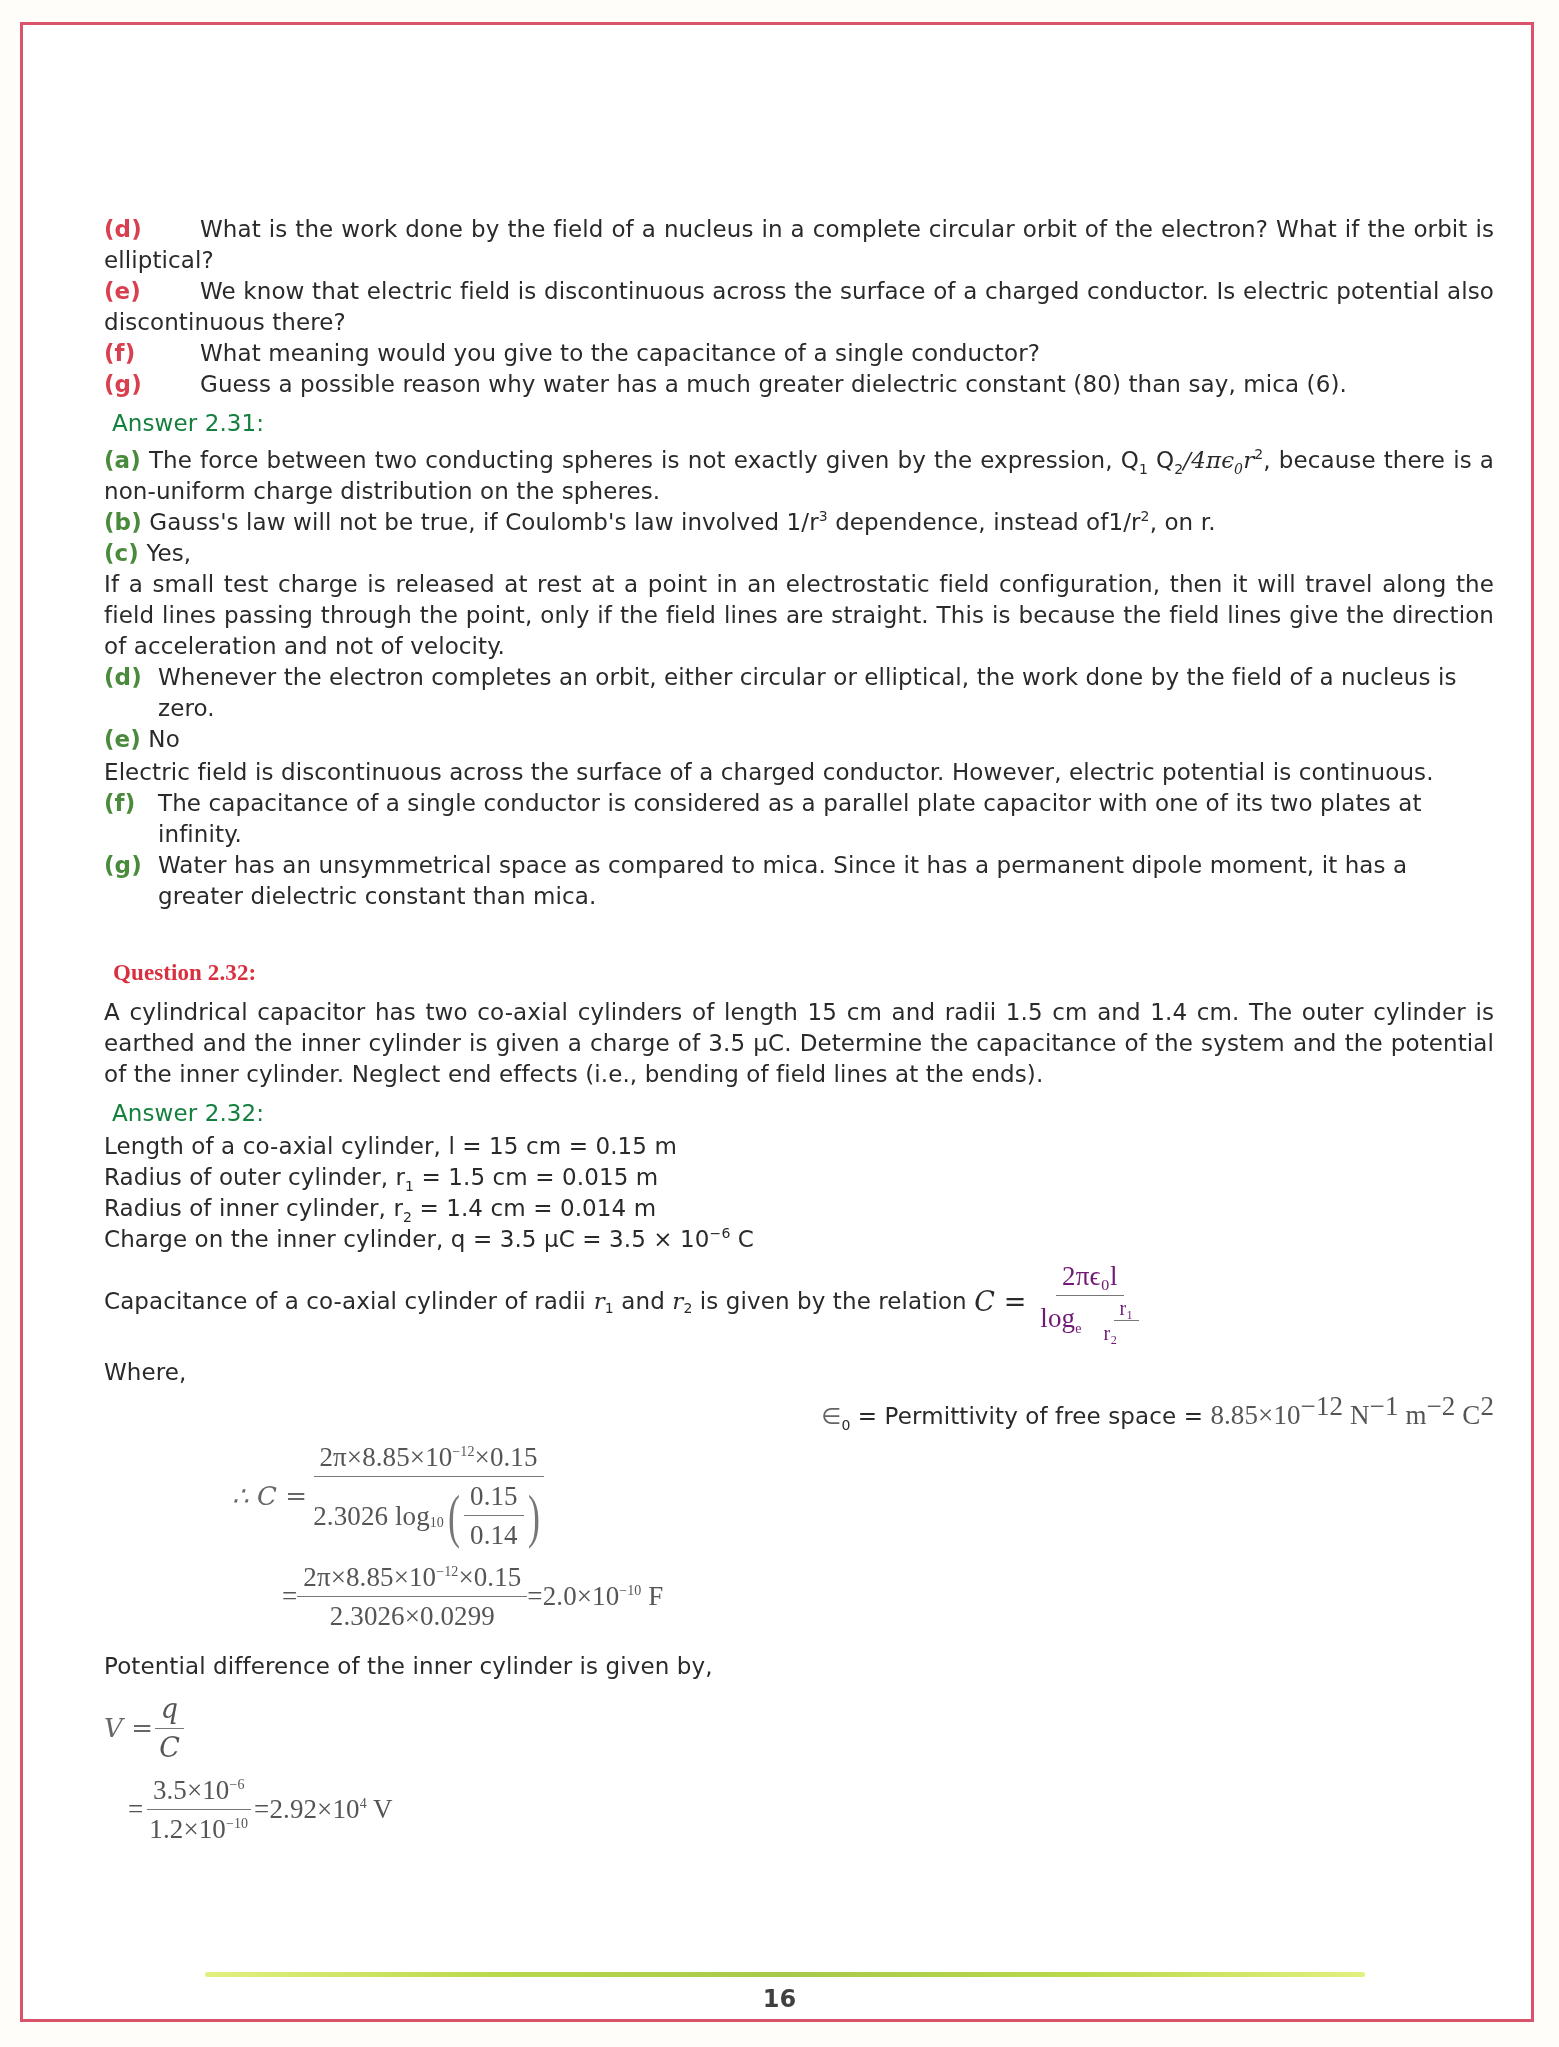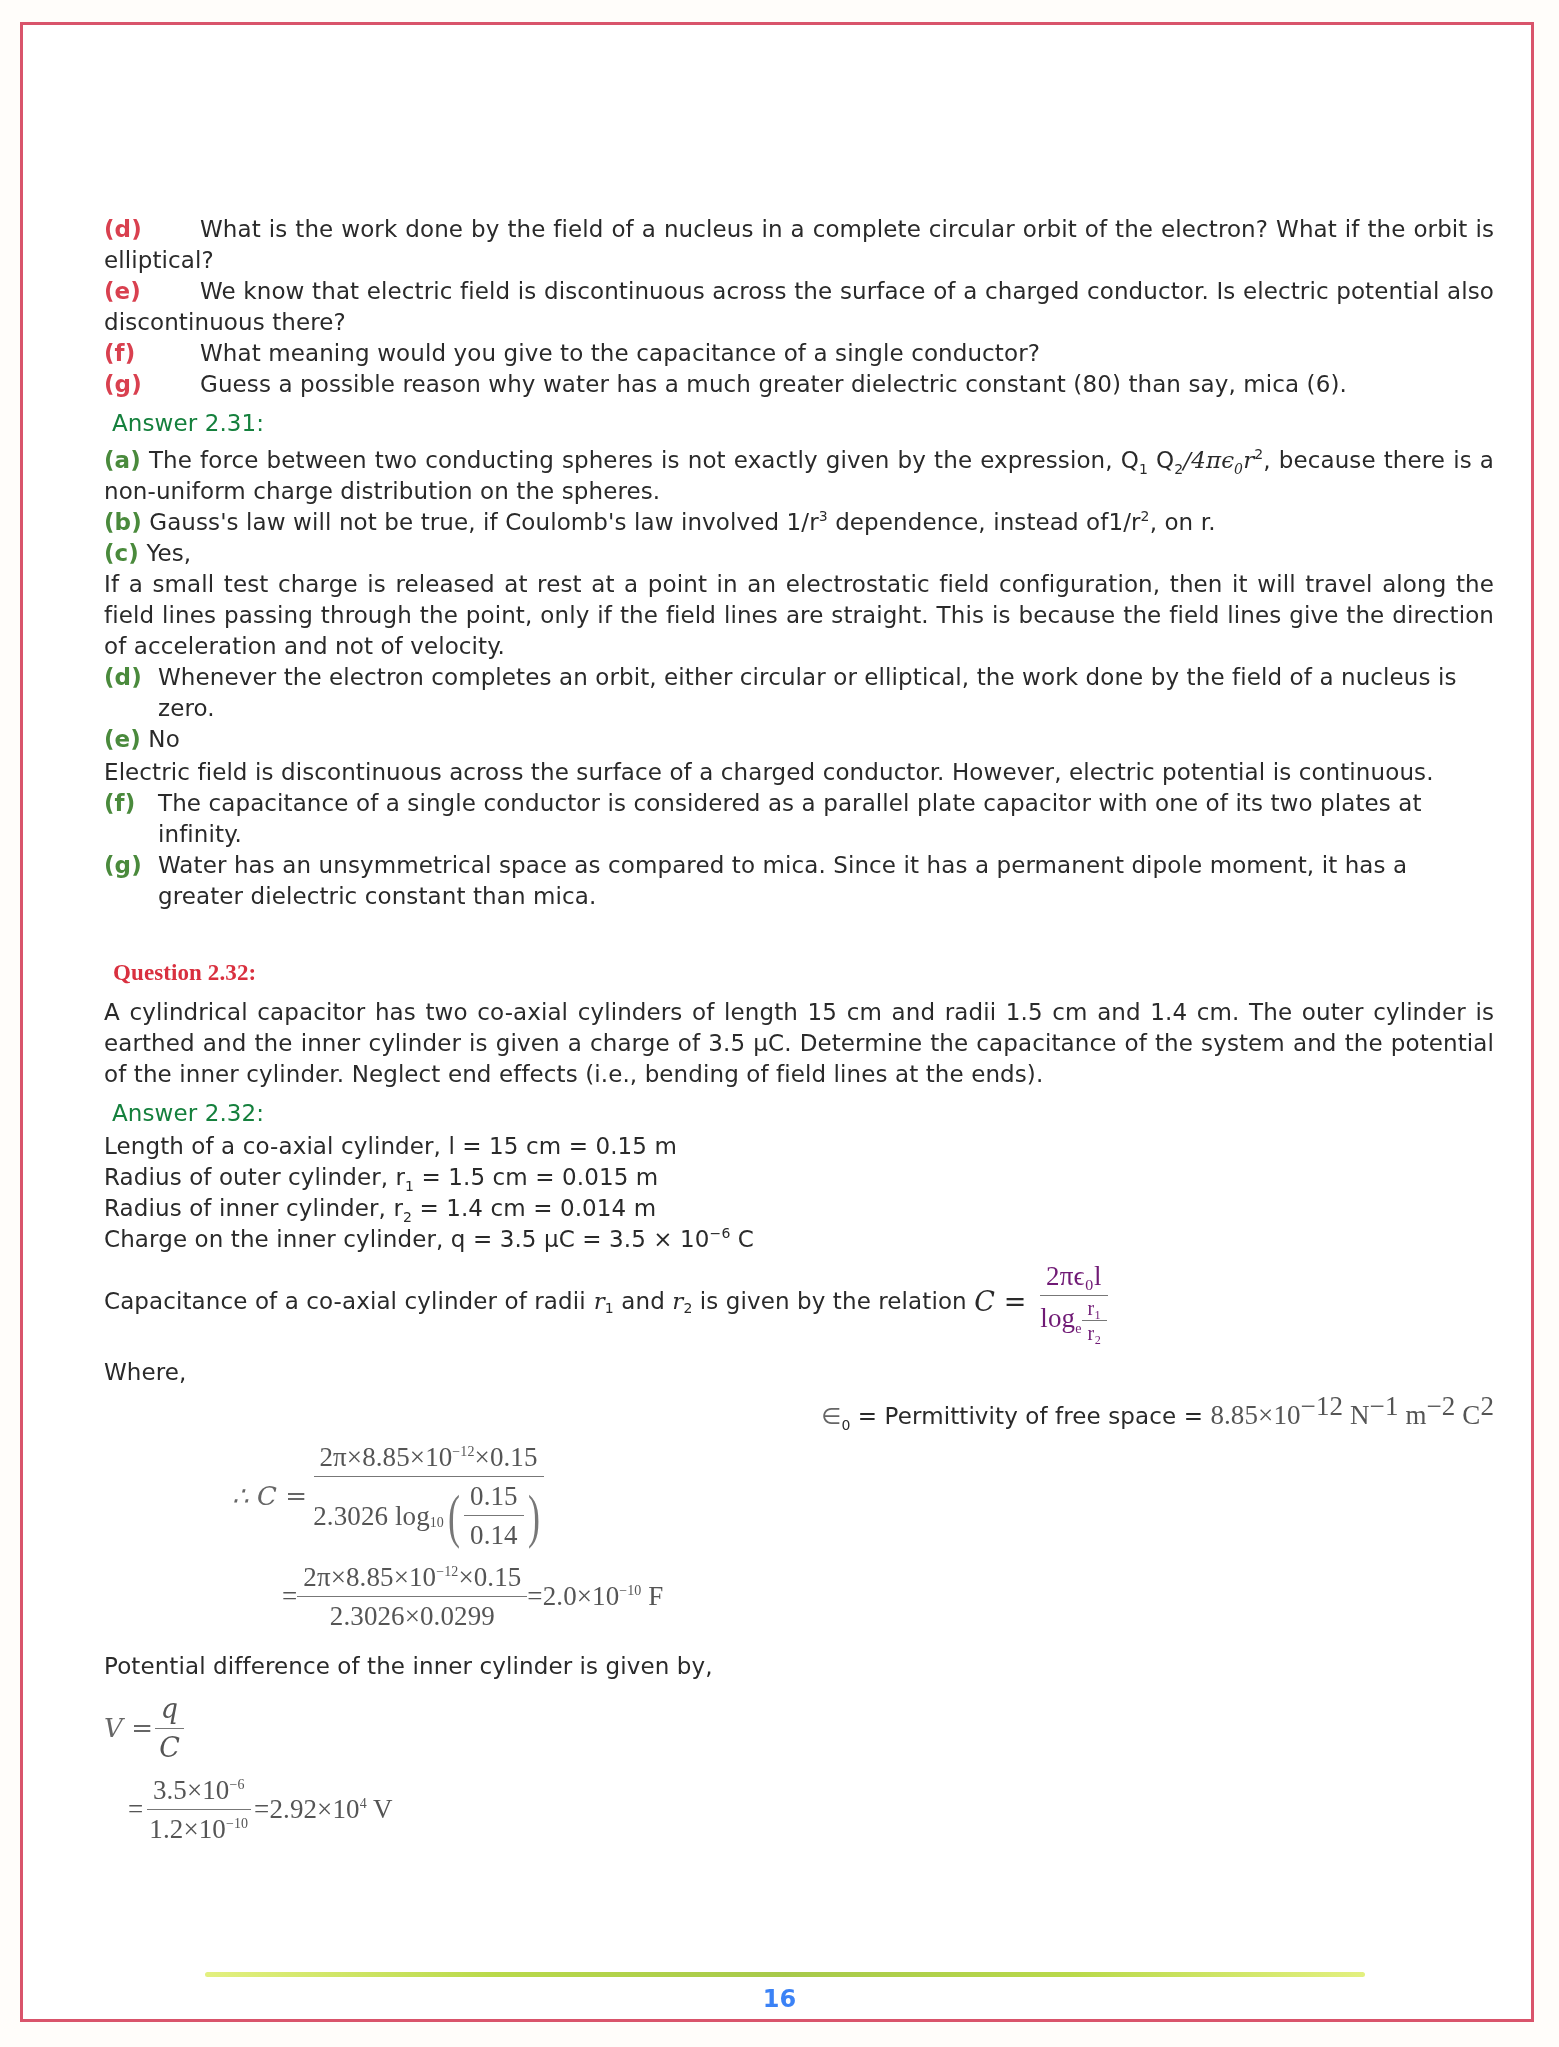--- a/index.html
+++ b/index.html
@@ -34,21 +34,21 @@
   .frac .den { padding: 2px 6px 0; line-height: 34px; }
   .row { display: flex; align-items: center; }
   .paren { font-size: 60px; font-weight: 100; line-height: 1; color: #777; transform: scaleX(0.6); display: inline-block; }
   .footer-line {
     position: absolute; left: 205px; top: 1972px; width: 1160px; height: 5px;
     background: linear-gradient(90deg, #e3f080 0%, #b9d94a 25%, #a7c94a 50%, #b9d94a 75%, #e3f080 100%);
     border-radius: 3px;
   }
   .page-number {
     position: absolute; left: 0; width: 1559px; top: 1985px; text-align: center;
-    color: #3b82f6; font-weight: bold; font-size: 24px; font-family: "DejaVu Sans", sans-serif;
+    color: #404040; font-weight: bold; font-size: 24px; font-family: "DejaVu Sans", sans-serif;
   }
 </style>
 </head>
 <body>
 
 <div class="page-border"></div>
 
 <div class="content">
 
   <div>
@@ -94,21 +94,21 @@
     <span class="serif" style="margin-left:8px;">r</span>
       <sub style="margin-top:14px;">1</sub>
     <span style="white-space:pre;"> and </span>
     <span class="serif">r</span>
       <sub style="margin-top:14px;">2</sub>
     <span style="white-space:pre;"> is given by the relation </span>
     <span class="serif" style="font-size:27px; margin-right:8px;">C =</span>
     <span class="frac math" style="color:#701a75;">
       <span class="num">2πϵ₀l</span>
       <span class="den"><span>log</span><sub>e</sub><span class="frac" style="font-size:20px;">
-            <span class="num" style="line-height:20px;">r₁</span>
+            <span class="num" style="line-height:20px;margin-left:32px;">r₁</span>
             <span class="den" style="line-height:20px;">r₂</span>
           </span></span>
     </span>
   </div>
 
   <p class="p" style="margin-top:14px;">Where,</p>
 
   <div style="margin-left:56px; margin-top:12px;text-align:right;">
     <span style="color:#666;">∈</span><sub>0</sub><span style="white-space:pre;"> = Permittivity of free space = </span><span class="math">8.85×10</span><sup class="math">−12</sup><span class="math"> N</span><sup class="math">−1</sup><span class="math"> m</span><sup class="math">−2</sup><span class="math"> C</span><sup class="math">2</sup>
   </div>

